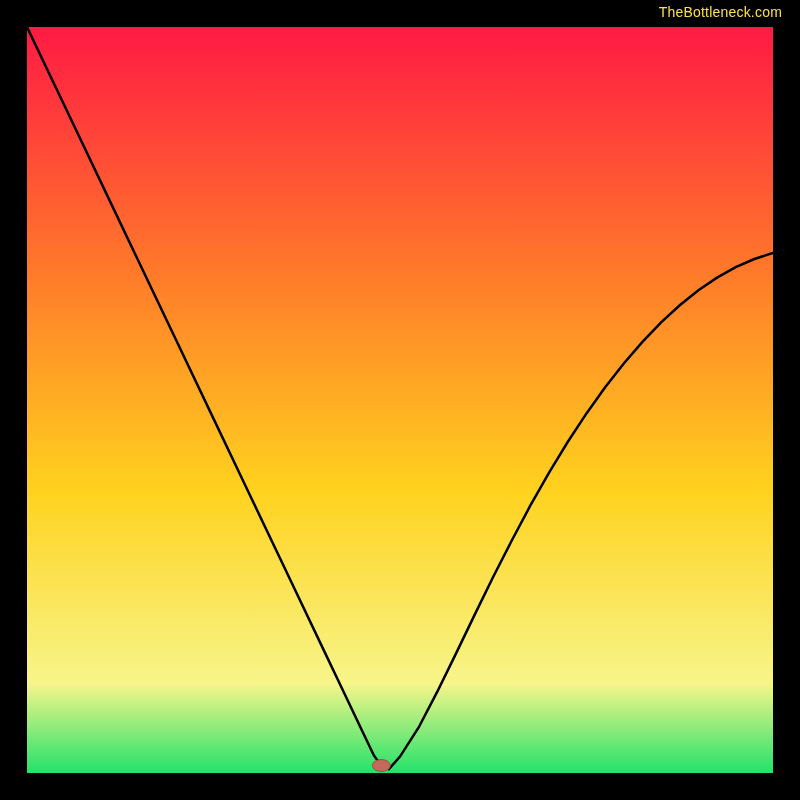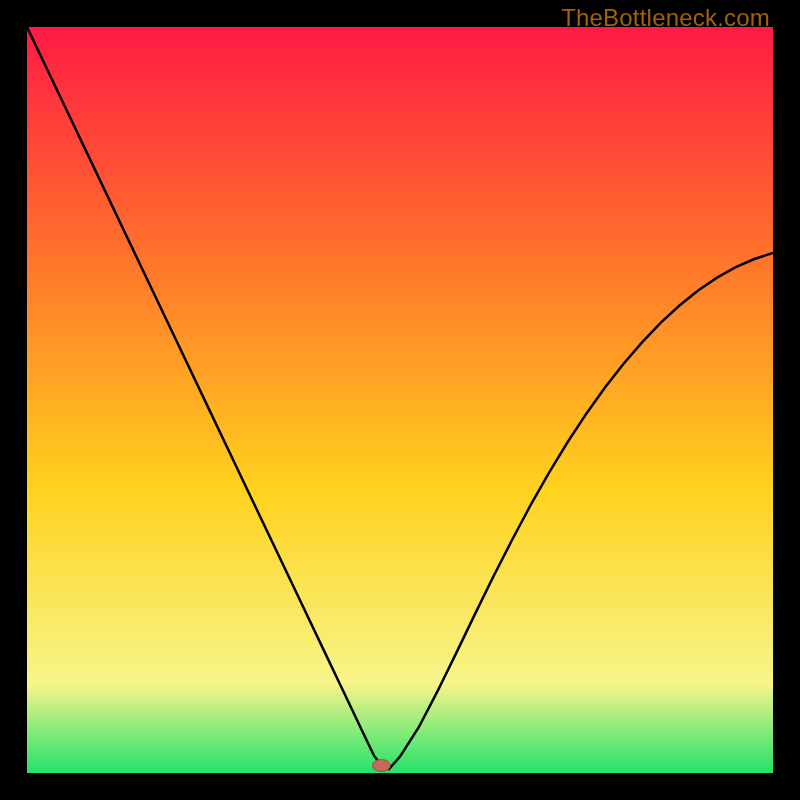--- a/index.html
+++ b/index.html
@@ -13,23 +13,23 @@
   }
   .frame {
     position: relative;
     width: 800px;
     height: 800px;
     background: #000000;
   }
   .watermark {
     position: absolute;
     top: 4px;
-    right: 30px;
-    color: #a16207;
-    font-size: 24px;
+    right: 18px;
+    color: #fde047;
+    font-size: 14px;
     font-weight: 500;
     letter-spacing: 0.2px;
     z-index: 20;
   }
   .plot-wrap {
     position: absolute;
     left: 27px;
     top: 27px;
     width: 746px;
     height: 746px;

